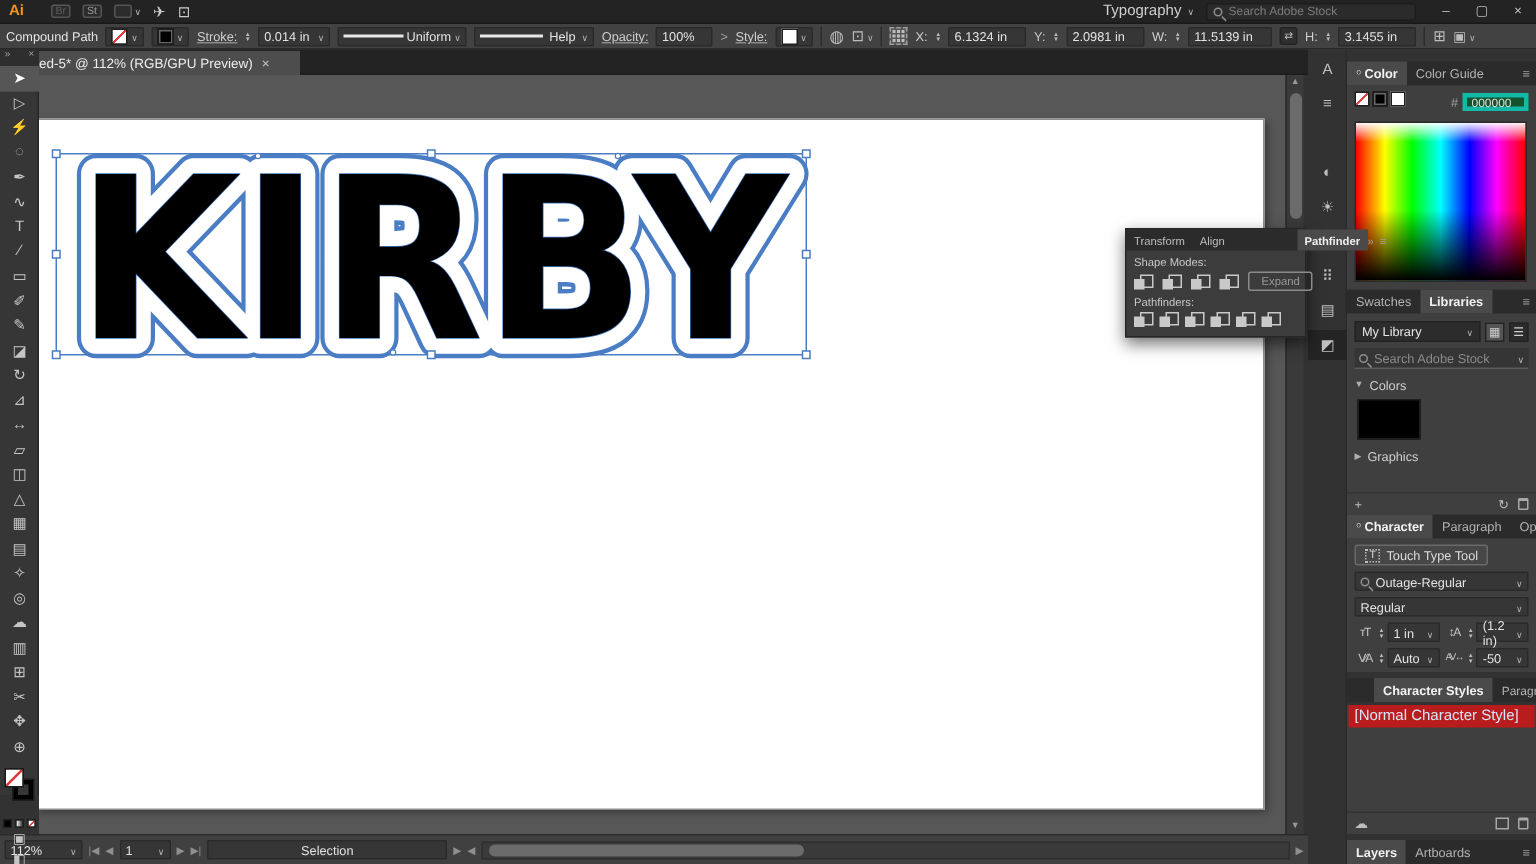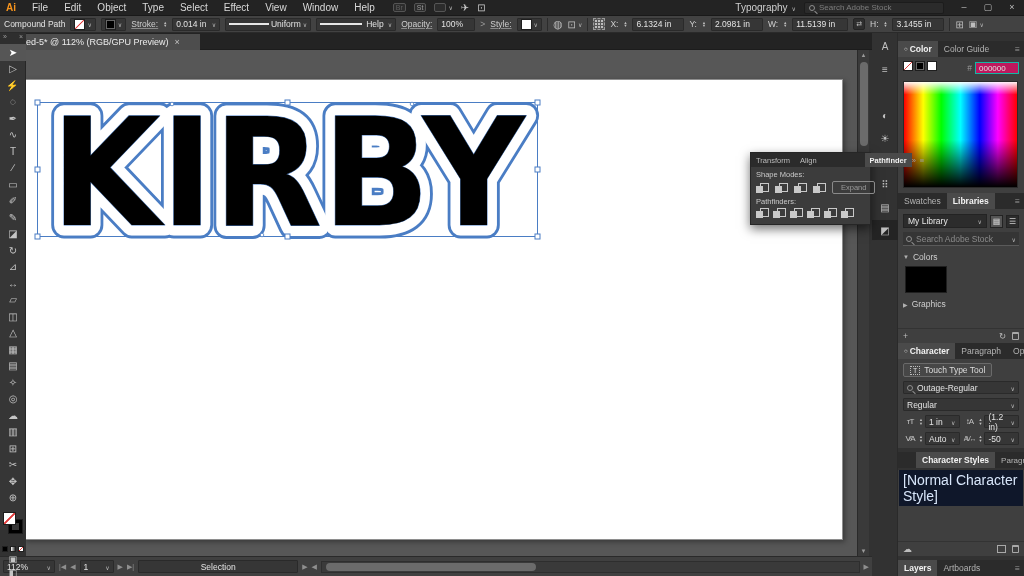--- a/index.html
+++ b/index.html
@@ -109,21 +109,21 @@
   #panels { position:absolute; left:26px; top:0; width:126px; height:543px; font-size:8.5px; }
   .ptabs { height:16px; background:#2b2b2b; display:flex; align-items:stretch; color:#b3b3b3; font-size:8.5px; }
   .ptab { padding:0 6px; display:flex; align-items:center; gap:2px; white-space:nowrap; }
   .ptab.active { background:#4a4a4a; color:#f2f2f2; font-weight:bold; }
   .pmenu { margin-left:auto; padding-right:4px; display:flex; align-items:center; color:#9d9d9d; }
   .pbody { background:#3f3f3f; }
 
   #color-body { height:136px; position:relative; padding:4px 5px; }
   #color-swx { display:flex; gap:2px; align-items:center; }
   #hexwrap { position:absolute; right:5px; top:5px; display:flex; align-items:center; gap:3px; color:#9a9a9a; }
-  #hexfield { width:44px; height:12px; background:#be185d; border:1px solid #14b8a6; color:#e0e0e0;
+  #hexfield { width:44px; height:12px; background:#14532d; border:3px solid #14b8a6; color:#e0e0e0;
               font-size:8px; display:flex; align-items:center; padding:0 3px; }
   #spectrum { position:absolute; left:5px; right:6px; top:24px; bottom:5px; border:1px solid #2a2a2a;
     background:
       linear-gradient(to bottom, rgba(255,255,255,.95) 0%, rgba(255,255,255,0) 12%, rgba(0,0,0,0) 55%, rgba(0,0,0,1) 100%),
       linear-gradient(to right, #f00 0%, #ff0 17%, #0f0 33%, #0ff 50%, #00f 67%, #f0f 83%, #f00 100%); }
 
   #lib-body { height:134px; position:relative; padding:5px; }
   .select { background:#2c2c2c; border:1px solid #232323; height:14px; display:flex; align-items:center;
             padding:0 4px; color:#e6e6e6; }
   #lib-row1 { display:flex; gap:3px; align-items:center; }
@@ -144,21 +144,21 @@
   #char-body { padding:4px 5px 3px; }
   #ttt-btn { display:inline-flex; align-items:center; gap:4px; border:1px solid #6a6a6a; border-radius:2px;
              padding:1px 6px; color:#dcdcdc; background:#474747; font-size:8.5px; }
   .ttt-icon { border:1px dotted #bbb; font-size:7px; padding:0 2px; color:#ddd; }
   .char-row { display:flex; align-items:center; gap:3px; margin-top:4px; }
   .char-field { flex:1; justify-content:space-between; height:13px; }
   .cicon { color:#c5c5c5; font-size:8px; width:14px; text-align:center; letter-spacing:-1px; }
   .half { display:flex; align-items:center; gap:2px; width:50%; }
 
   #styles-body { height:86px; background:#3f3f3f; position:relative; }
-  #style-row { margin:2px 1px; background:#0f172a; color:#dcE9ff; padding:2px 4px; font-size:14px; color:#d8e6fa; }
+  #style-row { margin:2px 1px; background:#b91c1c; color:#dcE9ff; padding:2px 4px; font-size:10px; color:#d8e6fa; }
   #styles-bottom { position:absolute; left:0; right:0; bottom:0; height:15px; border-top:1px solid #333;
                    display:flex; align-items:center; padding:0 5px; color:#bdbdbd; }
   #styles-bottom .right { margin-left:auto; display:flex; gap:6px; align-items:center; }
   .newbox { width:9px; height:8px; border:1px solid #a8a8a8; position:relative; }
 
   #bottom-tabs { position:absolute; left:0; right:0; bottom:0; height:16px; }
 
   
   #statusbar { position:absolute; left:0; top:556px; width:872px; height:20px; background:#404040;
                border-top:1px solid #2a2a2a; display:flex; align-items:center; gap:4px;
@@ -168,32 +168,20 @@
   #hscroll { flex:1; height:12px; background:#3a3a3a; border:1px solid #2e2e2e; position:relative; }
   #hscroll .thumb { position:absolute; left:4px; top:1px; width:210px; height:8px; background:#6b6b6b; border-radius:4px; }
 </style>
 </head>
 <body>
 
 <div id="app">
 
   <div id="menubar">
     <span id="logo">Ai</span>
-    <div style="display:flex;">
-
-    <span class="menu-item">File</span>
-        <span class="menu-item">Edit</span>
-        <span class="menu-item">Object</span>
-        <span class="menu-item">Type</span>
-        <span class="menu-item">Select</span>
-        <span class="menu-item">Effect</span>
-        <span class="menu-item">View</span>
-        <span class="menu-item">Window</span>
-        <span class="menu-item">Help</span>
-      </div>
     <div class="qicons">
       <span class="qbox dim">Br</span>
       <span class="qbox">St</span>
       <span style="display:flex;align-items:center;gap:2px;">
         <span class="qbox" style="width:12px;height:9px;"></span>
         <span class="chev"></span>
       </span>
       <span style="font-size:10px;color:#c9c9c9;">✈</span>
       <span style="font-size:10px;color:#c9c9c9;">⊡</span>
     </div>

